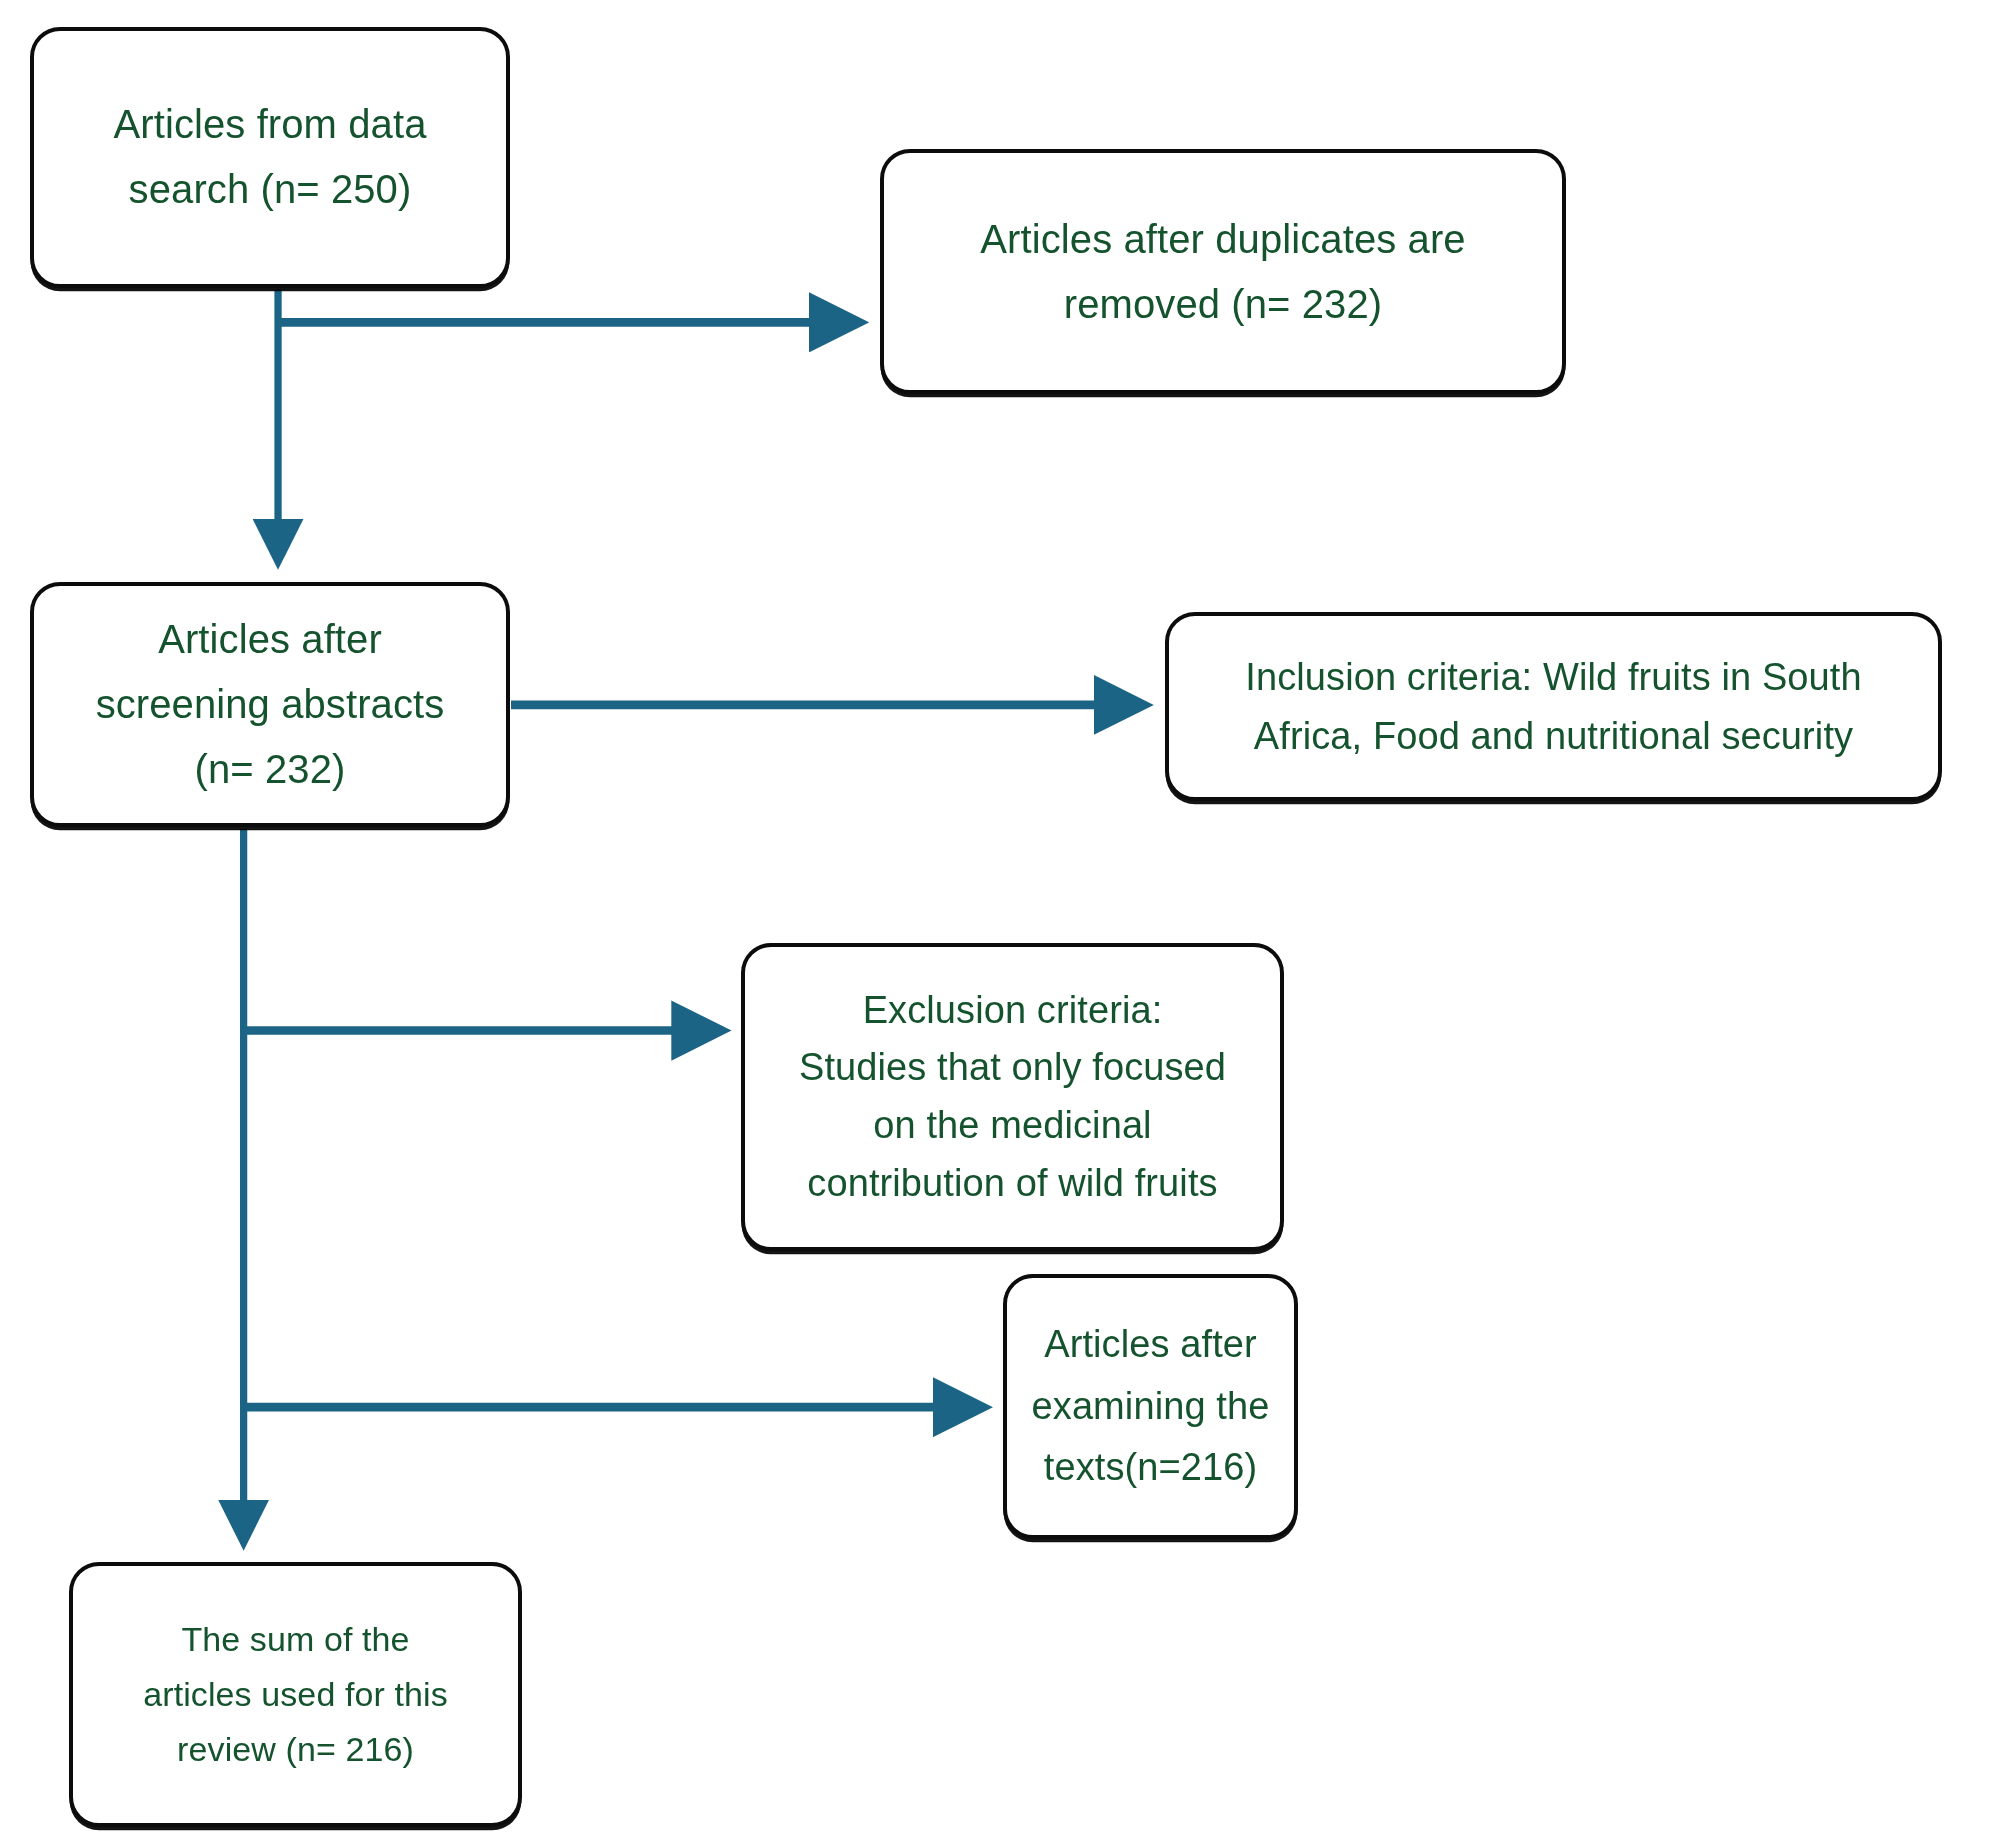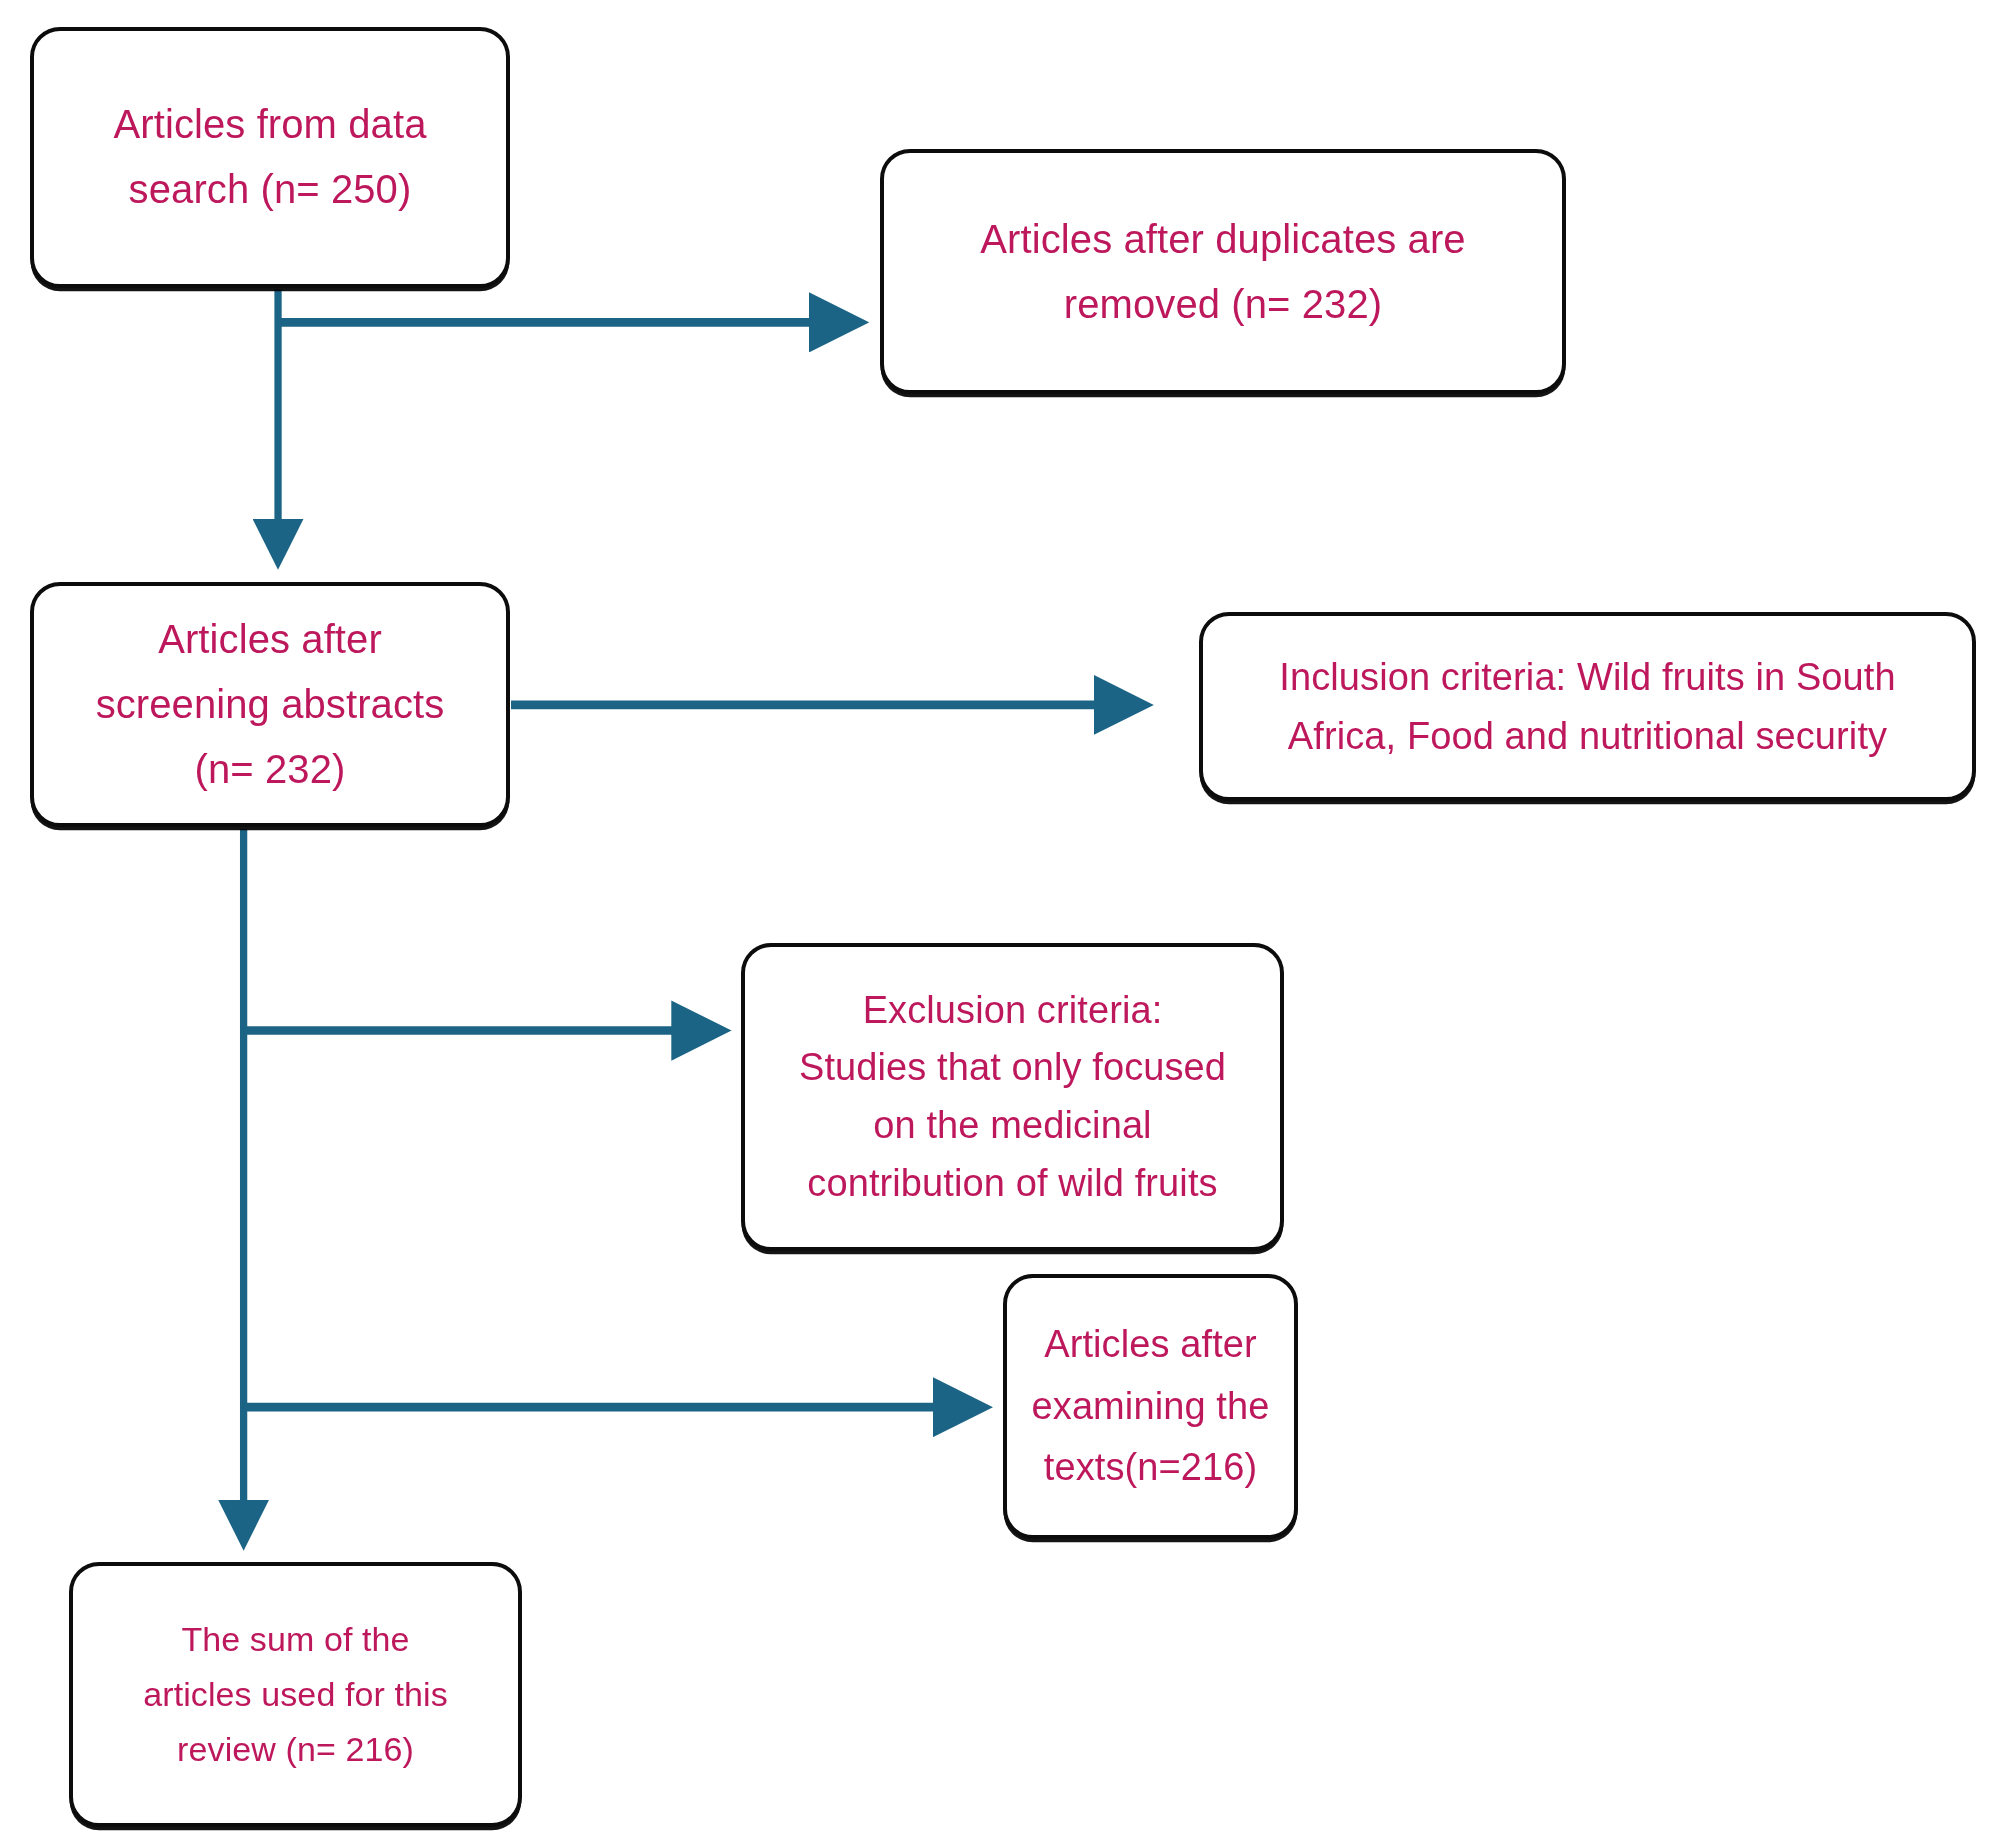--- a/index.html
+++ b/index.html
@@ -32,33 +32,33 @@
     border-radius: 30px;
     display: flex;
     align-items: center;
     justify-content: center;
     text-align: center;
     z-index: 3;
     box-shadow: 0 4px 0 -0.7px rgba(0,0,0,0.92);
   }
   .node .node-text {
     display: block;
-    color: #be185d;
+    color: #14532d;
     font-size: 40px;
     line-height: 1.55;
     letter-spacing: 0.1px;
     padding: 0 17px;
     white-space: pre-line;
     font-weight: 400;
   }
   
   #node-search        { left: 30px;   top: 26.5px;   width: 480px;  height: 261px; }
   #node-dedup         { left: 880px; top: 149px;  width: 686px;  height: 245px; }
   #node-screening     { left: 30px;   top: 582px;  width: 480px;  height: 245px; }
-  #node-inclusion     { left: 1199px; top: 612px;  width: 777px; height: 189px; justify-content: center; }
+  #node-inclusion     { left: 1165px; top: 612px;  width: 777px; height: 189px; justify-content: center; }
   #node-exclusion     { left: 741px; top: 943px; width: 543px;  height: 308px; }
   #node-fulltext      { left: 1003px; top: 1274px; width: 295px;  height: 265px; }
   #node-total         { left: 69px;  top: 1562px; width: 453px;  height: 265px; }
 
   #node-inclusion .node-text { font-size: 38px; }
   #node-exclusion .node-text { font-size: 38px; line-height: 1.52; }
   #node-fulltext  .node-text { font-size: 38px; line-height: 1.62; }
   #node-total     .node-text { font-size: 34px; line-height: 1.62; }
   #node-search    .node-text { line-height: 1.62; }
   #node-screening .node-text { line-height: 1.62; }

